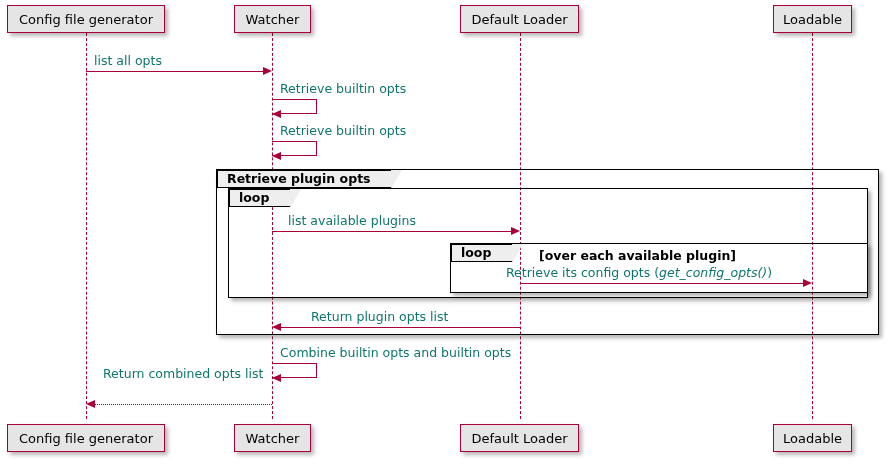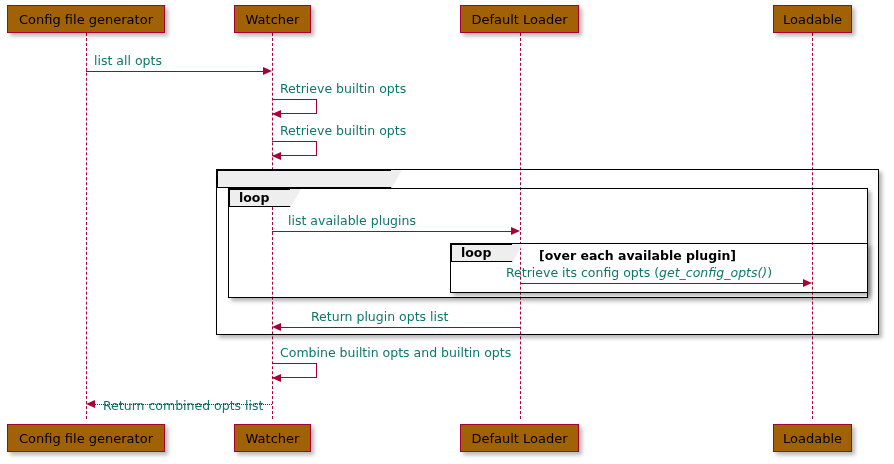--- a/index.html
+++ b/index.html
@@ -17,21 +17,21 @@
     width: 894px;
     height: 464px;
     background: #FFFFFF;
     overflow: hidden;
   }
 
   
   .participant {
     position: absolute;
     box-sizing: border-box;
-    background: #a16207;
+    background: #e5e5e5;
     border: 1.5px solid #A80036;
     color: #000000;
     font-size: 13px;
     line-height: 1;
     text-align: center;
     white-space: nowrap;
     display: flex;
     align-items: center;
     justify-content: center;
     box-shadow: 3px 3px 4px rgba(0,0,0,0.28);
@@ -143,20 +143,21 @@
 
 <div id="diagram">
 
   <div class="lifeline" style="left:86px;  top:33px; height:386px;"></div>
   <div class="lifeline" style="left:272px; top:33px; height:386px;"></div>
   <div class="lifeline" style="left:520px; top:33px; height:386px;"></div>
   <div class="lifeline" style="left:812px; top:33px; height:386px;"></div>
 
   <div class="frame" style="left:216px; top:169px; width:663px; height:166px;"></div>
   <div class="frame-tab" style="left:217px; top:170px; width:175px;">
+    <span>Retrieve plugin opts</span>
     <span class="notch-edge"></span>
     <span class="notch"></span>
   </div>
 
   <div class="frame" style="left:228px; top:188px; width:640px; height:110px;"></div>
   <div class="frame-tab" style="left:229px; top:189px; width:62px;">
     <span>loop</span>
     <span class="notch-edge"></span>
     <span class="notch"></span>
   </div>
@@ -192,21 +193,21 @@
   <div class="arrow-head right" style="left:803px; top:279px;"></div>
 
   <div class="msg-label" style="left:289px; top:311px;margin-left:22px;">Return plugin opts list</div>
   <div class="msg-line" style="left:281px; top:327px; width:239px;"></div>
   <div class="arrow-head left" style="left:272px; top:323px;"></div>
 
   <div class="msg-label" style="left:280px; top:347px;">Combine builtin opts and builtin opts</div>
   <div class="self-msg" style="left:272px; top:363px; width:45px; height:15px;"></div>
   <div class="arrow-head left" style="left:272px; top:374px;"></div>
 
-  <div class="msg-label" style="left:103px; top:400px;">Return combined opts list</div>
+  <div class="msg-label" style="left:103px; top:368px;">Return combined opts list</div>
   <div class="msg-line dashed" style="left:95px; top:404px; width:177px;"></div>
   <div class="arrow-head left" style="left:86px; top:400px;"></div>
 
   <div class="participant" style="left:7px; top:5px; width:158px;">
     <span>Config file generator</span>
   </div>
   <div class="participant" style="left:234px; top:5px; width:77px;">
     <span>Watcher</span>
   </div>
   <div class="participant" style="left:460px; top:5px; width:119px;">

